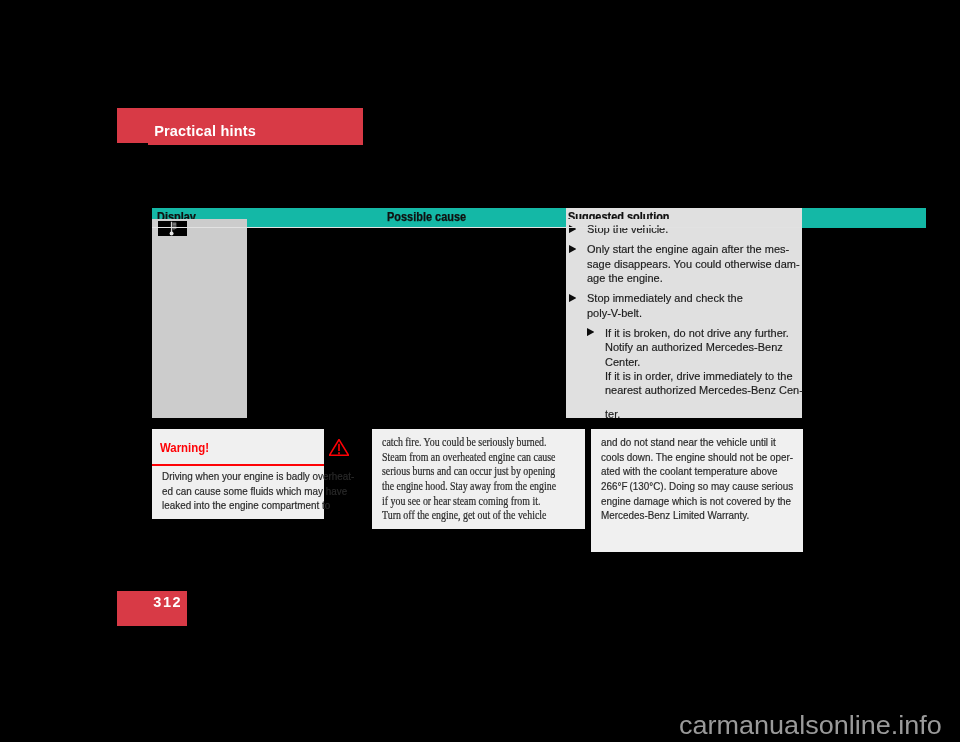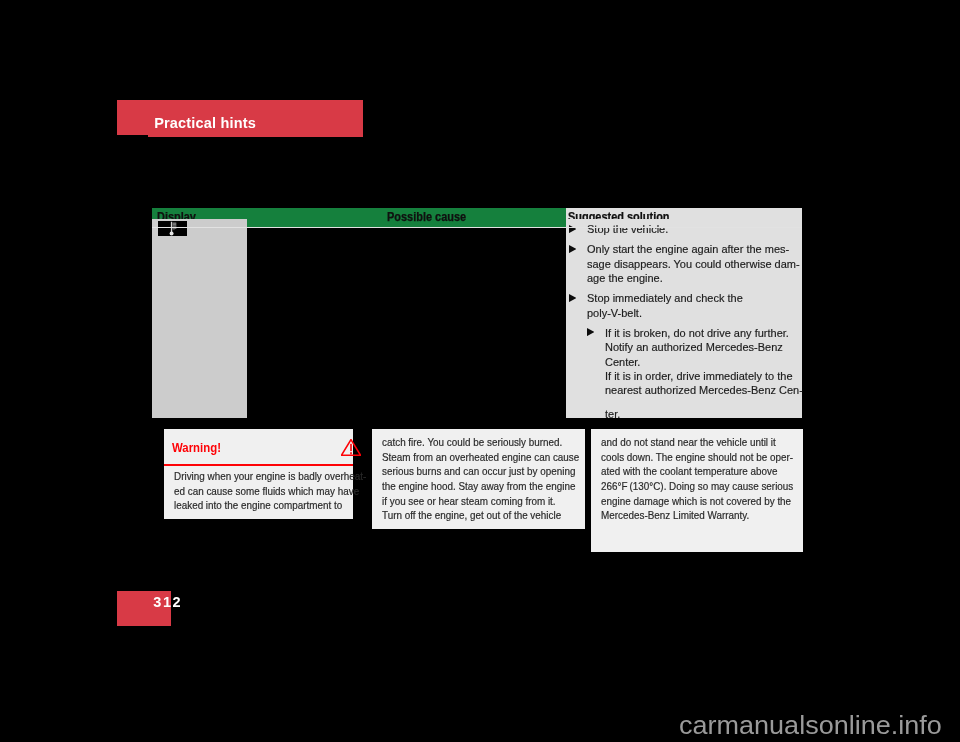--- a/index.html
+++ b/index.html
@@ -1,30 +1,30 @@
 <!DOCTYPE html>
 <html><head>
 <meta charset="utf-8">
 <style>
   html,body{margin:0;padding:0;}
   body{width:960px;height:742px;background:#000;overflow:hidden;
        font-family:"Liberation Sans",sans-serif;-webkit-font-smoothing:antialiased;}
   .page{position:relative;width:960px;height:742px;background:#000;overflow:hidden;}
 
   
-  .sec-head{position:absolute;left:117px;top:100px;width:246px;height:37px;border-radius:10px;}
+  .sec-head{position:absolute;left:117px;top:108px;width:246px;height:37px;border-radius:10px;}
   .bar-tab{position:absolute;left:0;top:0;width:31px;height:35px;background:#d83a46;}
   .bar-main{position:absolute;left:31px;top:0;width:215px;height:36.5px;background:#d83a46;}
   .bar-label{position:absolute;left:37.2px;top:22.6px;white-space:nowrap;
              color:#ffffff;font-weight:bold;font-size:14.5px;line-height:0;letter-spacing:0.18px;
              transform:scaleX(1) translateZ(0);transform-origin:left center;}
 
   
   .tbl{position:absolute;left:152px;top:199px;width:650px;height:219px;}
-  .thead{position:absolute;left:0;top:9px;width:650px;height:20px;background:#15803d;}
+  .thead{position:absolute;left:0;top:9px;width:774px;height:20px;background:#14b8a6;}
   .thead .h3bg{position:absolute;left:414px;top:0;width:236px;height:20px;background:#e0e0e0;}
   .hsep{position:absolute;left:0;top:18.6px;width:650px;height:1.6px;background:#e2e2e2;z-index:3;}
   .th{position:absolute;top:8.6px;font-weight:bold;font-size:12px;color:#101010;
       white-space:nowrap;transform:scaleX(0.912) translateZ(0);transform-origin:left top;line-height:0;
       -webkit-text-stroke:0.25px #101010;}
   .th1{left:5.0px;} .th2{left:234.9px;} .th3{left:416.2px;}
 
   .tbody{position:absolute;left:0;top:20px;width:650px;height:199px;}
   .col1{position:absolute;left:0;top:0;width:95px;height:199px;background:#cccccc;}
   .col2{position:absolute;left:95px;top:0;width:137px;height:199px;background:#ffb1b1;}
@@ -45,34 +45,34 @@
   
   .sol{position:absolute;left:0;top:0;width:236px;font-size:11.5px;color:#1c1c1c;}
   .ln{position:absolute;white-space:nowrap;line-height:12px;
       transform:scaleX(0.9555) translateZ(0);transform-origin:left top;
       -webkit-text-stroke:0.17px #1c1c1c;}
   .tri{position:absolute;width:7.4px;height:8.1px;overflow:visible;}
   .tri svg{display:block;}
 
   
   .wbox{position:absolute;background:#f0f0f0;}
-  .w1{left:164px;top:429px;width:189px;height:89.5px;}
-  .w2{left:372px;top:429px;width:212.5px;height:99.5px;}
+  .w1{left:152px;top:429px;width:172px;height:89.5px;}
+  .w2{left:372px;top:429px;width:212.5px;height:99.5px;font-family:Liberation Serif, serif;}
   .w3{left:591px;top:429px;width:211.5px;height:123px;}
   .w-title{position:absolute;left:8.1px;top:18.8px;color:#fe0206;font-weight:bold;font-size:12.6px;
            line-height:0;white-space:nowrap;transform:scaleX(0.905) translateZ(0);transform-origin:left top;}
   .w-rule{position:absolute;left:0;top:35.4px;width:100%;height:1.6px;background:#fe0206;}
   .wline{position:absolute;left:9.7px;font-size:11.5px;line-height:12px;color:#2a2a2a;
          white-space:nowrap;transform:scaleX(0.8595) translateZ(0);transform-origin:left top;
          -webkit-text-stroke:0.2px #2a2a2a;}
   .w-tri{position:absolute;left:177px;top:9.7px;width:20px;height:17px;}
   .w-tri svg{display:block;}
 
   
-  .pg-no{position:absolute;left:117px;top:591px;width:54px;height:35px;background:#d83a46;}
+  .pg-no{position:absolute;left:117px;top:591px;width:70px;height:35px;background:#d83a46;}
   .pg-no span{position:absolute;left:0;top:10.6px;width:65.2px;
               text-align:right;color:#fff;font-weight:bold;font-size:14.5px;line-height:0;
               letter-spacing:1.55px;will-change:transform;}
 
   
   .wm{position:absolute;left:679.2px;top:724.9px;color:#9a9a9a;font-size:26px;line-height:0;
       white-space:nowrap;transform:scaleX(1.039) translateZ(0);transform-origin:left top;}
 </style>
 </head>
 <body>

